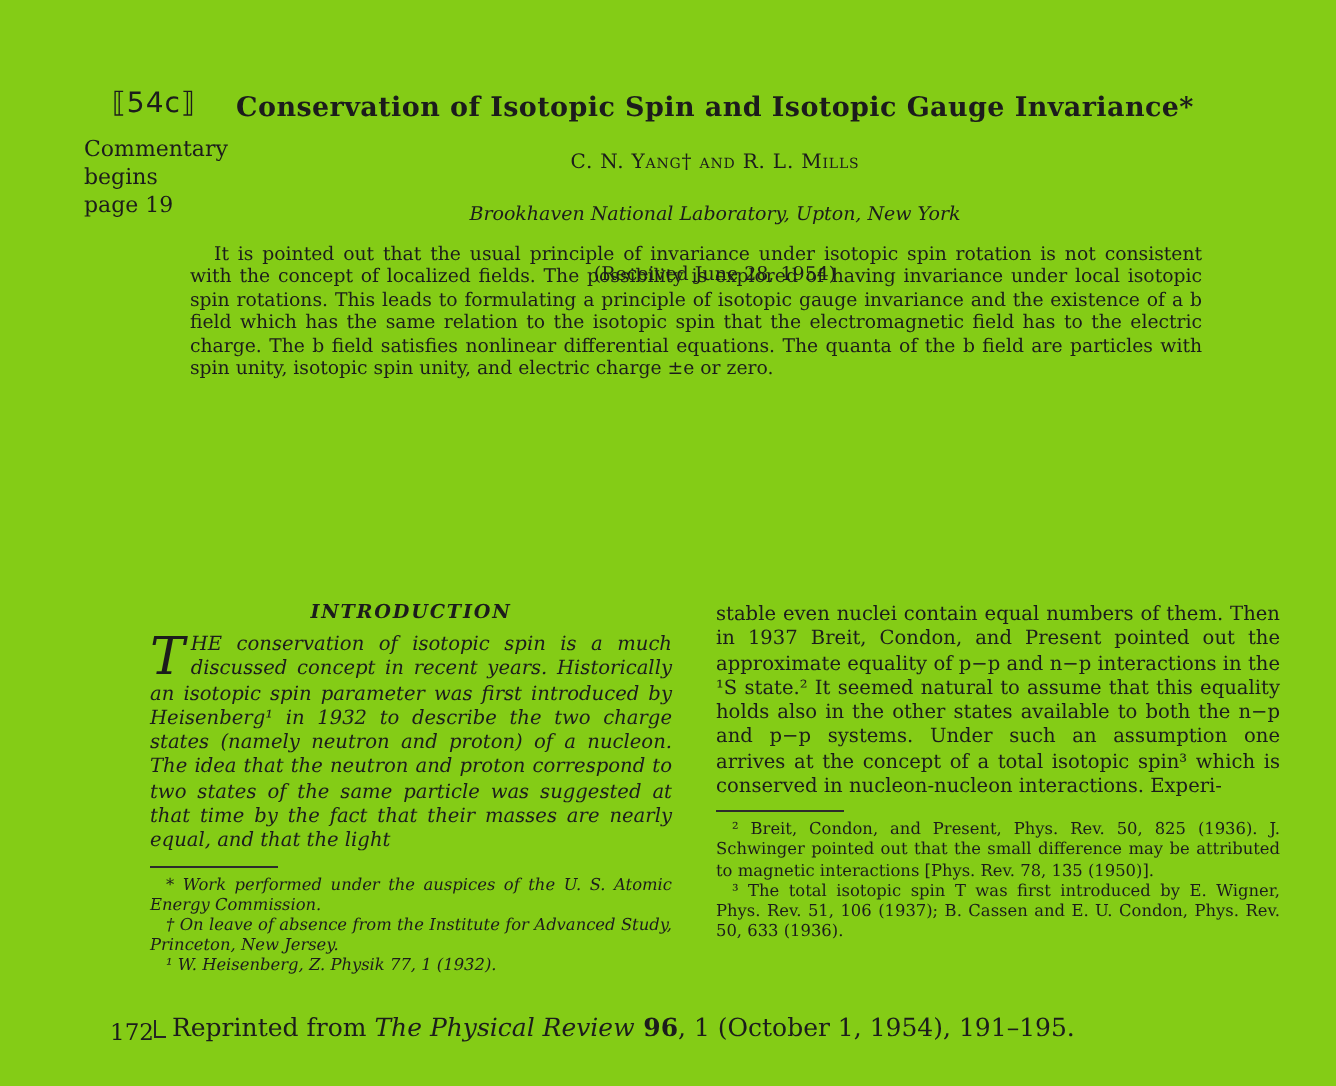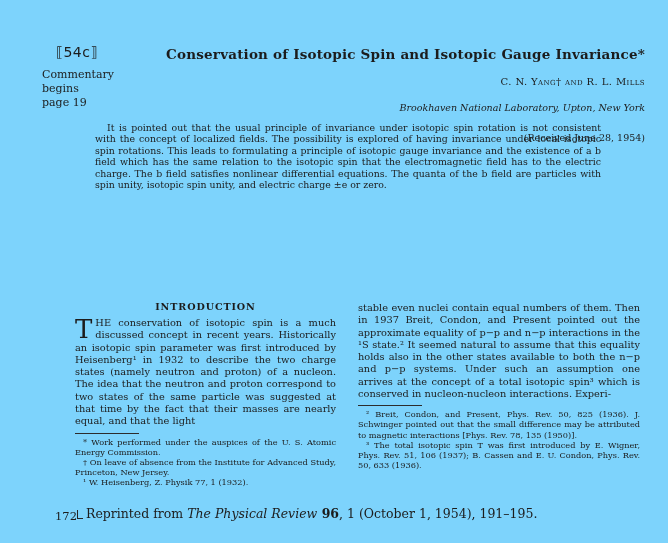--- a/index.html
+++ b/index.html
@@ -3,48 +3,48 @@
 <meta charset="utf-8">
 <style>
   html,body{margin:0;padding:0;}
   body{
     width:668px;height:543px;
     background:#e9e9e6;
     font-family:"DejaVu Serif","Liberation Serif",serif;
     color:#1c1c1c;
     overflow:hidden;
   }
-  .page{position:relative;width:668px;height:543px;background:#7dd3fc;}
+  .page{position:relative;width:668px;height:543px;background:#84cc16;}
 
   
   .margin-label{
     position:absolute;left:56px;top:44px;
     font-size:14px;letter-spacing:0.5px;
     font-family:"DejaVu Sans","DejaVu Serif",serif;
   }
   .margin-note{
     position:absolute;left:42px;top:68px;
     font-size:11px;line-height:14px;
   }
 
   
-  .header{position:absolute;left:70px;top:46px;width:575px;text-align:right;}
+  .header{position:absolute;left:70px;top:46px;width:575px;text-align:center;}
   .title{font-size:13.5px;font-weight:bold;letter-spacing:0.2px;}
   .authors{margin-top:14px;font-size:10px;font-variant:small-caps;letter-spacing:0.4px;}
   .affiliation{margin-top:15px;font-size:9.5px;font-style:italic;}
   .received{margin-top:19px;font-size:9.5px;}
 
   
   .abstract{
     position:absolute;left:95px;top:122px;width:506px;
     font-size:9.4px;line-height:11.4px;text-align:justify;text-indent:12px;
   }
 
   
-  .col-left{position:absolute;left:75px;top:301px;width:261px;}
+  .col-left{position:absolute;left:75px;top:301px;width:261px;font-style:italic;}
   .col-right{position:absolute;left:358px;top:302px;width:282px;}
   .section-heading{
     text-align:center;font-size:9.6px;font-weight:bold;
     letter-spacing:0.9px;margin-bottom:5px;
   }
   .body-par{font-size:9.8px;line-height:12.3px;text-align:justify;}
   .dropcap{
     float:left;font-size:26px;line-height:22px;
     padding:1px 3px 0 0;
   }

